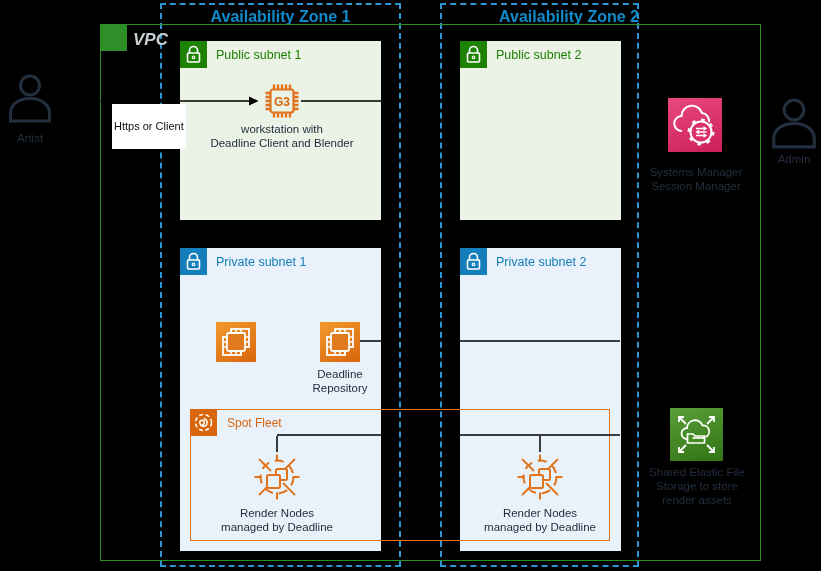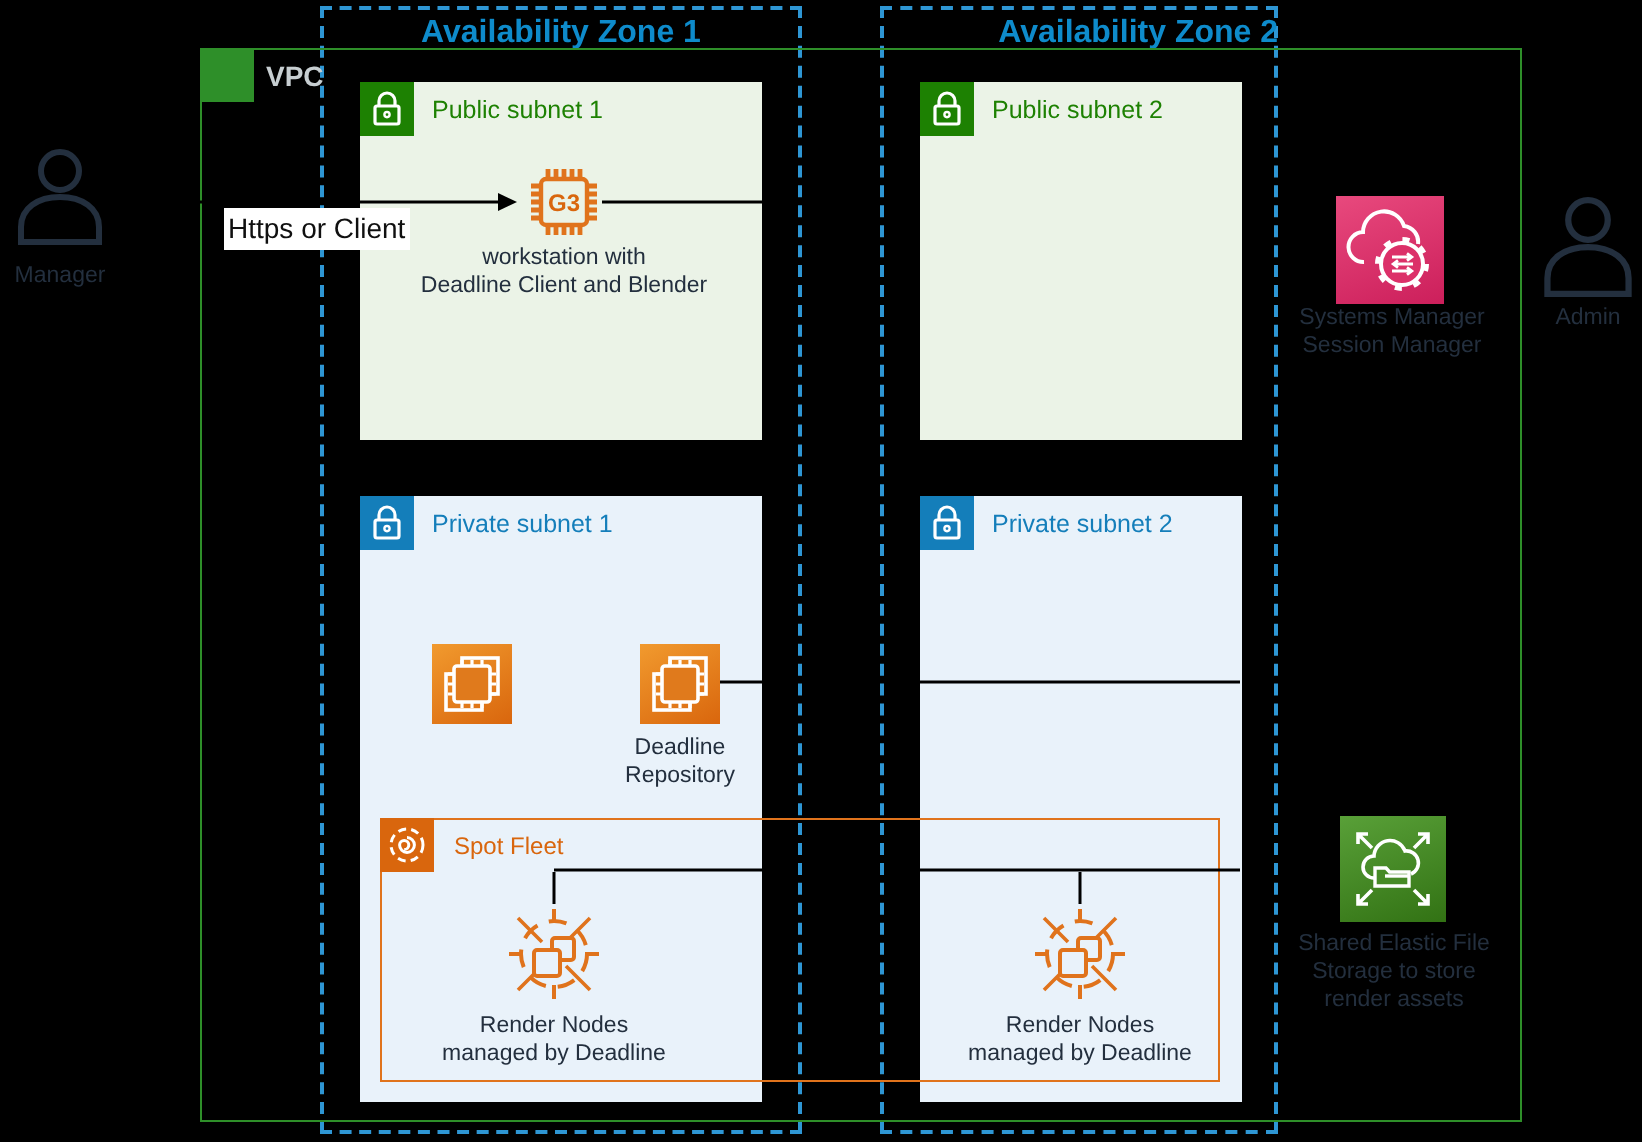--- a/index.html
+++ b/index.html
@@ -5,36 +5,36 @@
   html,body{margin:0;padding:0;background:#000;}
   #canvas{position:relative;width:821px;height:571px;background:var(--bg);overflow:hidden;
           font-family:"Liberation Sans","DejaVu Sans",sans-serif;}
   .abs{position:absolute;}
 
   
   .vpc-box{border:1px solid var(--vpc-green);}
   .az-box{border:2px dashed var(--az-blue);}
   .az-title{color:var(--az-label);font-size:16px;font-weight:bold;text-align:center;}
   .vpc-badge{background:var(--vpc-green);width:27px;height:27px;}
-  .vpc-title{color:var(--label-white);font-weight:bold;font-size:14px;}
+  .vpc-title{color:var(--label-white);font-weight:bold;font-size:17px;font-style:italic;}
 
   
   .subnet{box-sizing:border-box;}
   .subnet.public{background:var(--public-fill);}
   .subnet.private{background:var(--private-fill);}
   .badge{width:27px;height:27px;position:absolute;left:0;top:0;}
   .badge.public{background:var(--public-green);}
   .badge.private{background:var(--private-blue);}
   .subnet-title{position:absolute;left:36px;top:7px;font-size:12.5px;}
   .subnet.public .subnet-title{color:var(--public-green);}
   .subnet.private .subnet-title{color:var(--private-blue);}
 
   
   .caption{color:var(--dim-text);font-size:11.5px;line-height:14px;text-align:center;}
-  .edge-label{background:var(--white);color:#101010;font-size:14px;padding:4px 2px;line-height:13px;white-space:nowrap;}
+  .edge-label{background:var(--white);color:#101010;font-size:11px;padding:16px 2px;line-height:13px;white-space:nowrap;}
 
   
   .icon-sq{display:block;}
   .ec2-grad{background:linear-gradient(150deg,var(--orange-light),var(--orange-deep));}
   .pink-grad{background:linear-gradient(160deg,var(--pink-light),var(--pink-dark));}
   .efs-grad{background:linear-gradient(160deg,var(--efs-green-light),var(--efs-green-dark));}
   .sf-badge{background:var(--orange-deep);width:27px;height:27px;position:absolute;left:-1px;top:-1px;}
   .spot-box{border:1.5px solid var(--orange);box-sizing:border-box;}
   .spot-label{position:absolute;left:36px;top:6px;color:var(--orange-text);font-size:12px;}
 
@@ -115,21 +115,21 @@
     <path class="st-line" stroke-width="1.5" d="M100 101 H249 M301 101 H381 M360 341 H381 M460 341 H620 M277 435 H381 M460 435 H620 M277 436 V452 M540 436 V452"></path>
     <polygon fill="var(--line-black)" points="249,96.5 258.5,101 249,105.5"></polygon>
   </svg>
 
   <div class="abs edge-label" style="left:112px;top:104px;">Https or Client</div>
 
   <svg class="abs" style="left:7px;top:73px;" width="46" height="50" viewBox="0 0 46 50">
     <circle class="st-dim" cx="23" cy="12.5" r="9.5" stroke-width="3"></circle>
     <path class="st-dim" d="M3.5 48 V40.5 C3.5 31 12 25.5 23 25.5 C34 25.5 42.5 31 42.5 40.5 V48 Z" stroke-width="3"></path>
   </svg>
-  <div class="abs caption" style="left:0px;top:131px;width:60px;">Manager</div>
+  <div class="abs caption" style="left:0px;top:131px;width:60px;">Artist</div>
 
   <svg class="abs" style="left:770px;top:97px;" width="48" height="52" viewBox="0 0 46 50">
     <circle class="st-dim" cx="23" cy="12.5" r="9.5" stroke-width="3"></circle>
     <path class="st-dim" d="M3.5 48 V40.5 C3.5 31 12 25.5 23 25.5 C34 25.5 42.5 31 42.5 40.5 V48 Z" stroke-width="3"></path>
   </svg>
   <div class="abs caption" style="left:764px;top:152px;width:60px;">Admin</div>
 
   <svg class="abs" style="left:262px;top:81px;" width="40" height="40" viewBox="0 0 40 40">
     <rect class="st-or" x="8.5" y="8.5" width="23" height="23" rx="2.5" stroke-width="2.2"></rect>
     <path class="st-or" stroke-width="2.4" d="M12 3.5v5M16 3.5v5M20 3.5v5M24 3.5v5M28 3.5v5 M12 31.5v5M16 31.5v5M20 31.5v5M24 31.5v5M28 31.5v5 M3.5 12h5M3.5 16h5M3.5 20h5M3.5 24h5M3.5 28h5 M31.5 12h5M31.5 16h5M31.5 20h5M31.5 24h5M31.5 28h5"></path>
@@ -187,21 +187,21 @@
   </div>
 
   <span class="abs icon-sq pink-grad" style="left:668px;top:98px;width:54px;height:54px;">
     <svg width="54" height="54" viewBox="0 0 54 54">
       <path class="st-w" d="M14 33 a7.5 7.5 0 0 1 -0.5-15 a10.5 10.5 0 0 1 20.5-3 a8 8 0 0 1 7 9" stroke-width="2"></path>
       <circle cx="33" cy="34" r="10.5" fill="#DC3069" stroke="#FFFFFF" stroke-width="2"></circle>
       <circle class="st-w" cx="33" cy="34" r="12" stroke-width="3" stroke-dasharray="3.5 5.9"></circle>
       <path class="st-w" stroke-width="1.4" d="M28 30.5h9.5 M29 34h9.5 M28 37.5h9.5 M35.5 28.7l2.4 1.8-2.4 1.8 M31 32.2l-2.4 1.8 2.4 1.8 M35.5 35.7l2.4 1.8-2.4 1.8"></path>
     </svg>
   </span>
-  <div class="abs caption" style="left:640px;top:152px;width:112px;">
+  <div class="abs caption" style="left:640px;top:165px;width:112px;">
     <div>Systems Manager</div>
     <div>Session Manager</div>
   </div>
 
   <span class="abs icon-sq efs-grad" style="left:670px;top:408px;width:53px;height:53px;">
     <svg width="53" height="53" viewBox="0 0 53 53">
       <path class="st-w" stroke-width="1.8" d="M16 16 L9 9 M9 14 V9 H14 M37 16 L44 9 M39 9 h5 v5 M16 37 L9 44 M9 39 v5 h5 M37 37 L44 44 M44 39 v5 h-5"></path>
       <path class="st-w" d="M17 31 a5.5 5.5 0 0 1 0-11 a8 8 0 0 1 15.5-2.5 a6 6 0 0 1 3 11.5" stroke-width="1.8"></path>
       <path d="M17.5 35 v-9 h5.5 l1.8 2 h9.7 v7 Z" fill="#468A26" stroke="#FFFFFF" stroke-width="1.7"></path>
       <path class="st-w" d="M34.5 30 h-12" stroke-width="1.7"></path>

